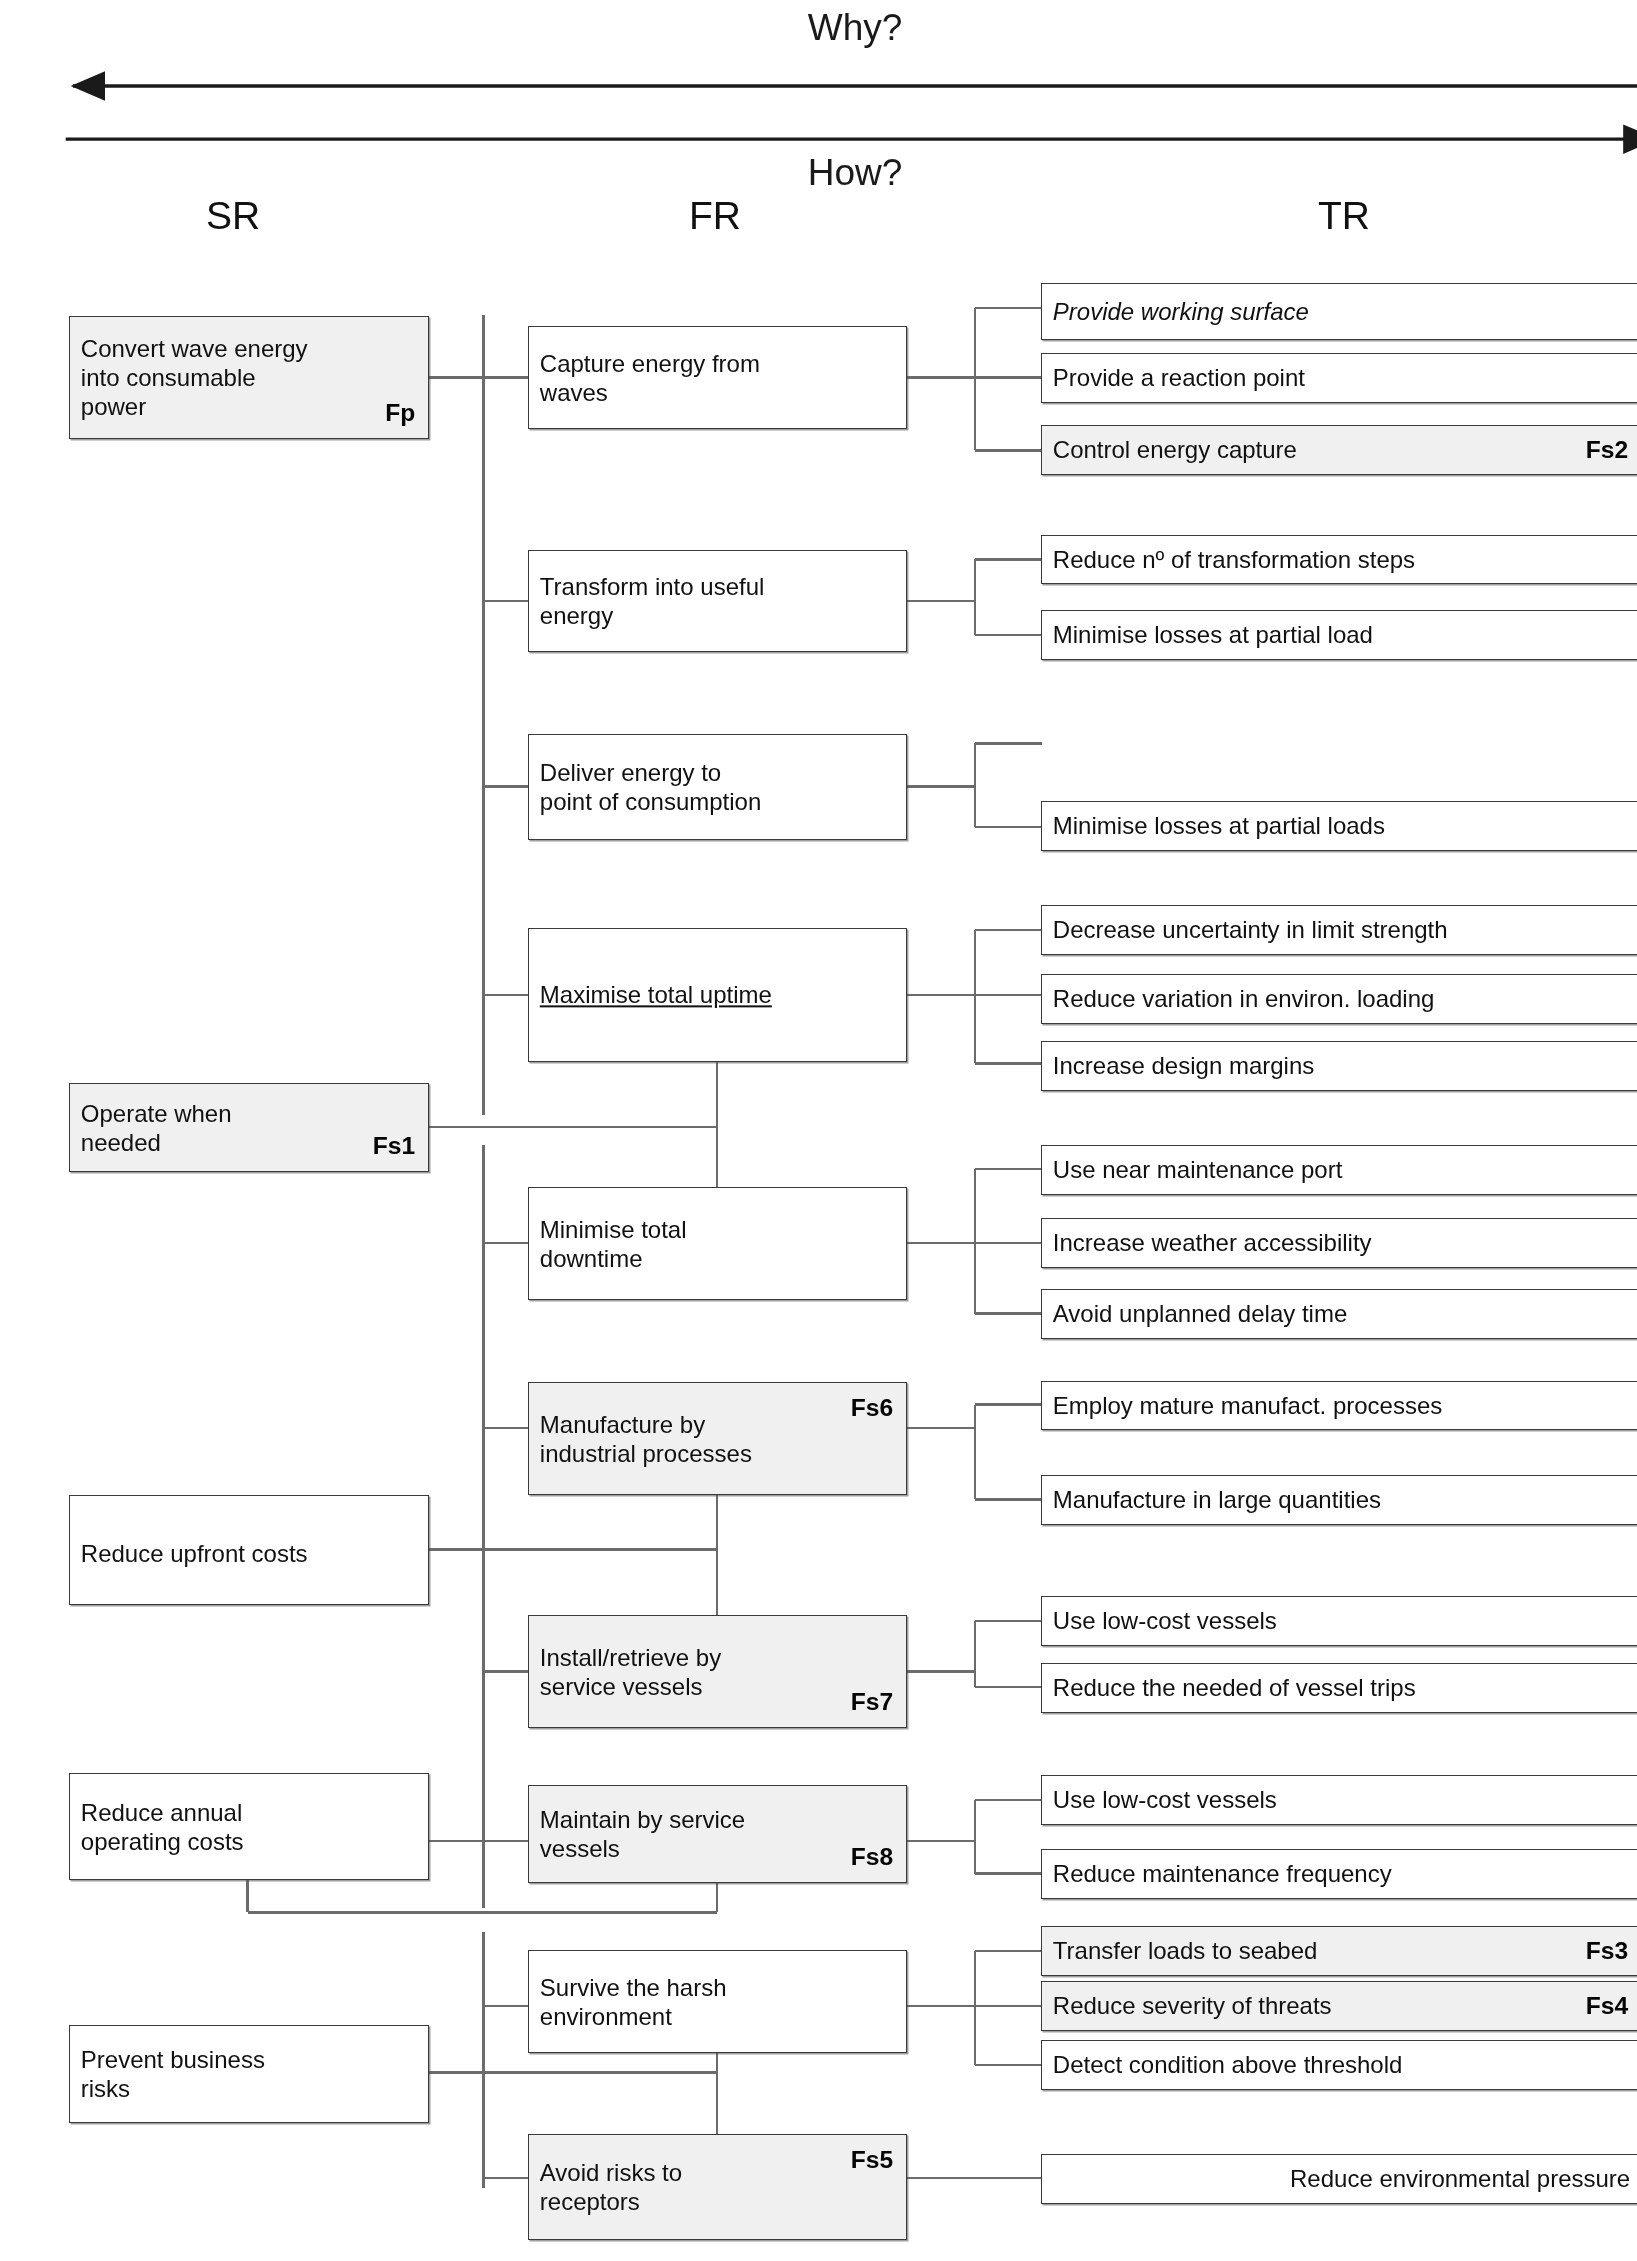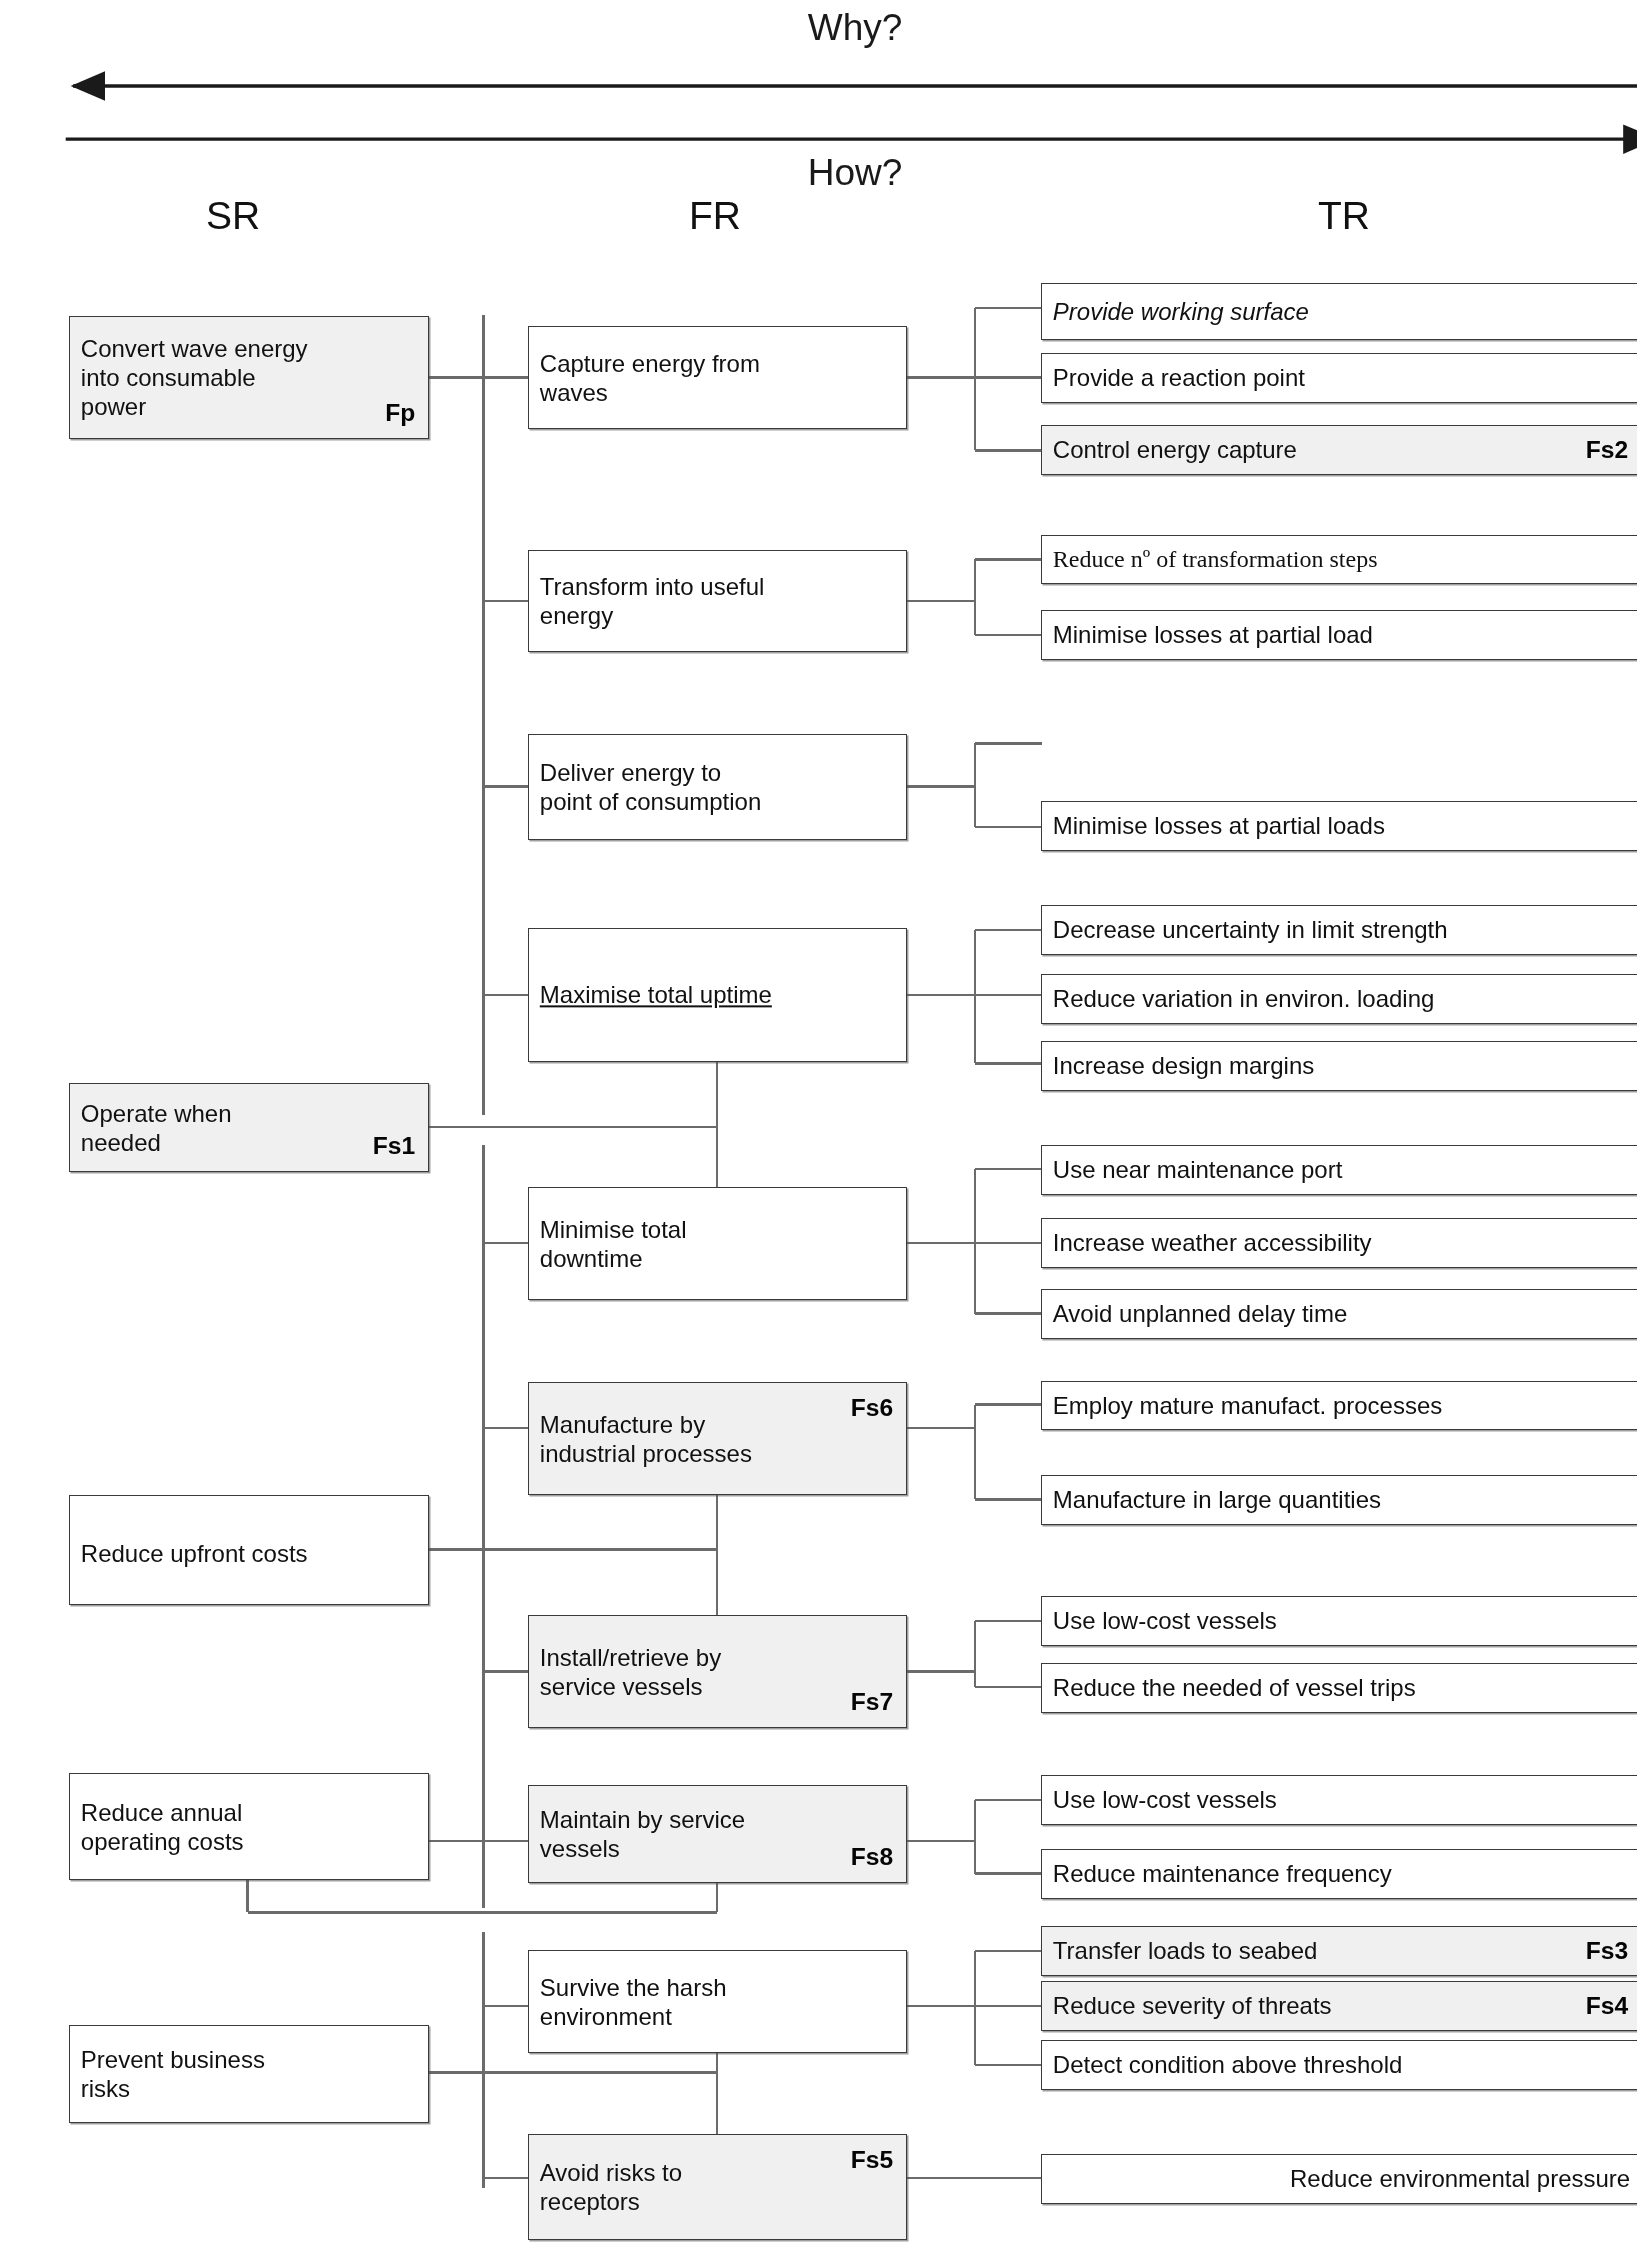--- a/index.html
+++ b/index.html
@@ -290,21 +290,21 @@
     <div class="txt" style="right:10.8px;">Provide a reaction point</div>
     <div class="tag"></div>
   </div>
 
   <div class="node shade wide" style="left:1005px;top:425px;width:601px;height:50px;">
     <div class="txt">Control energy capture</div>
     <div class="tag">Fs2</div>
   </div>
 
   <div class="node" style="left:1005px;top:535px;width:601px;height:49px;">
-    <div class="txt" style="right:10.8px;font-family:Liberation Serif, serif;">Reduce nº of transformation steps</div>
+    <div class="txt" style="right:10.8px;">Reduce nº of transformation steps</div>
     <div class="tag"></div>
   </div>
 
   <div class="node" style="left:1005px;top:610px;width:601px;height:50px;">
     <div class="txt" style="right:10.8px;">Minimise losses at partial load</div>
     <div class="tag"></div>
   </div>
 
 
   <div class="node" style="left:1005px;top:801px;width:601px;height:50px;">

